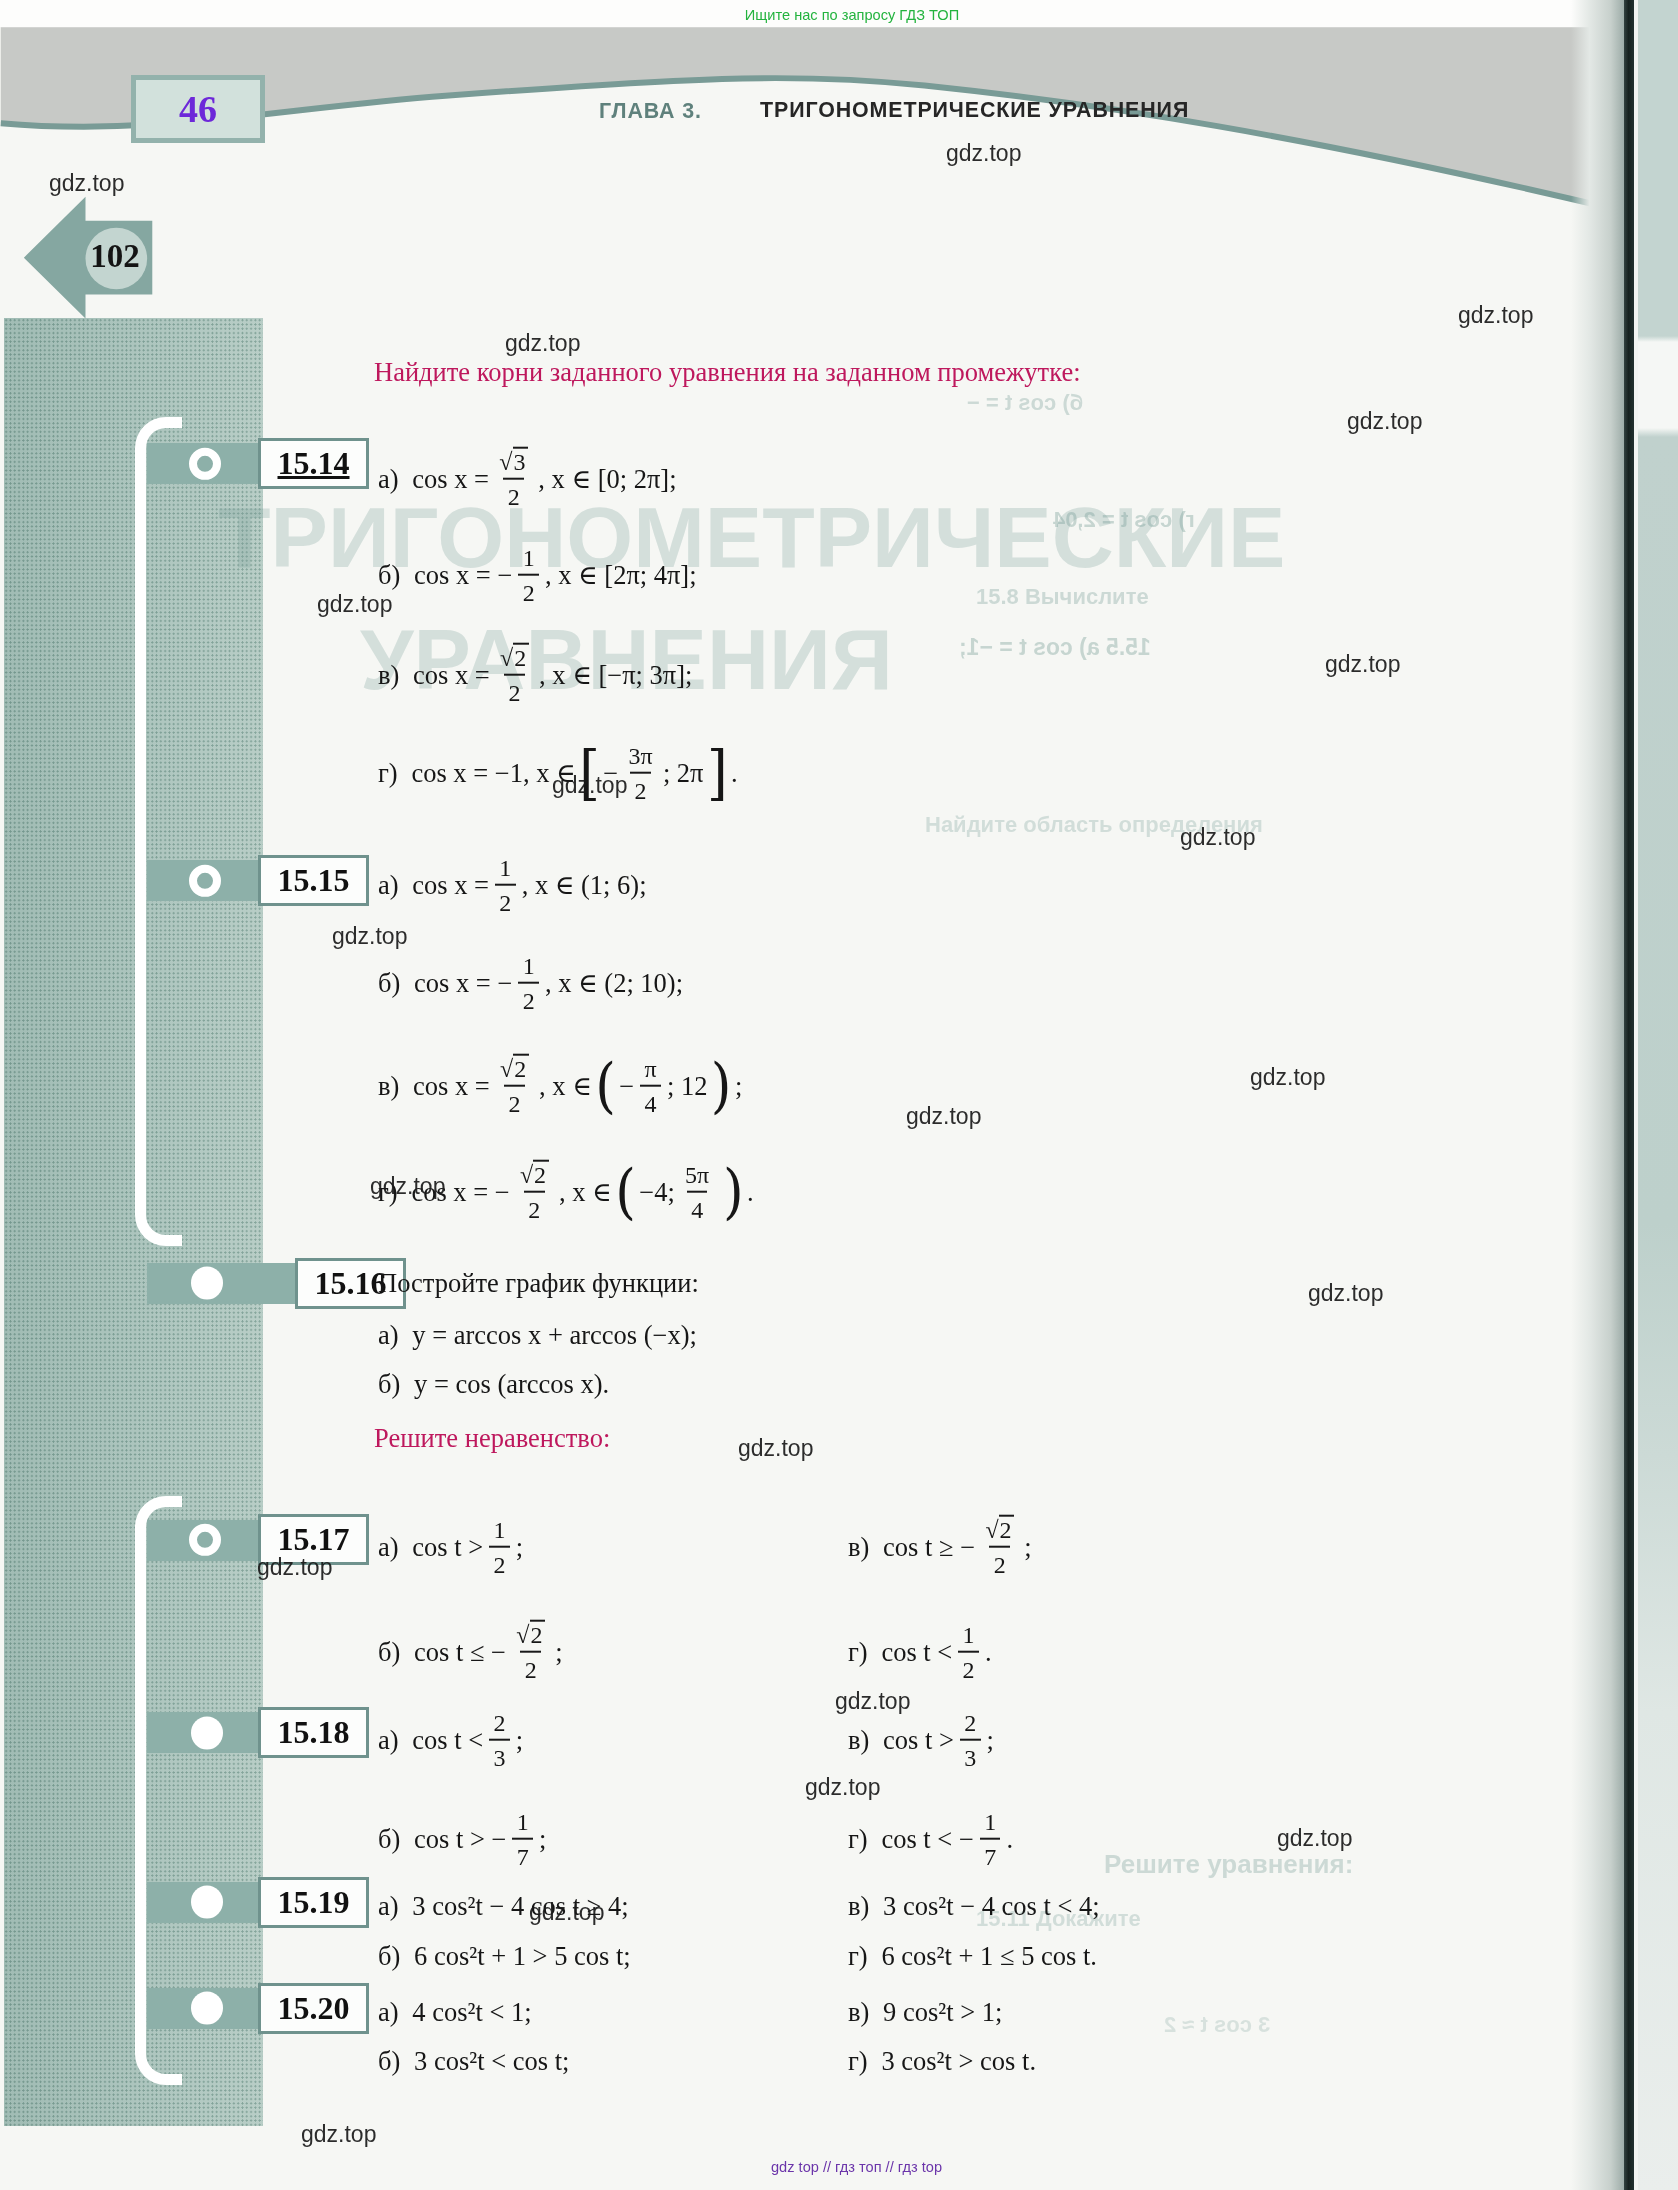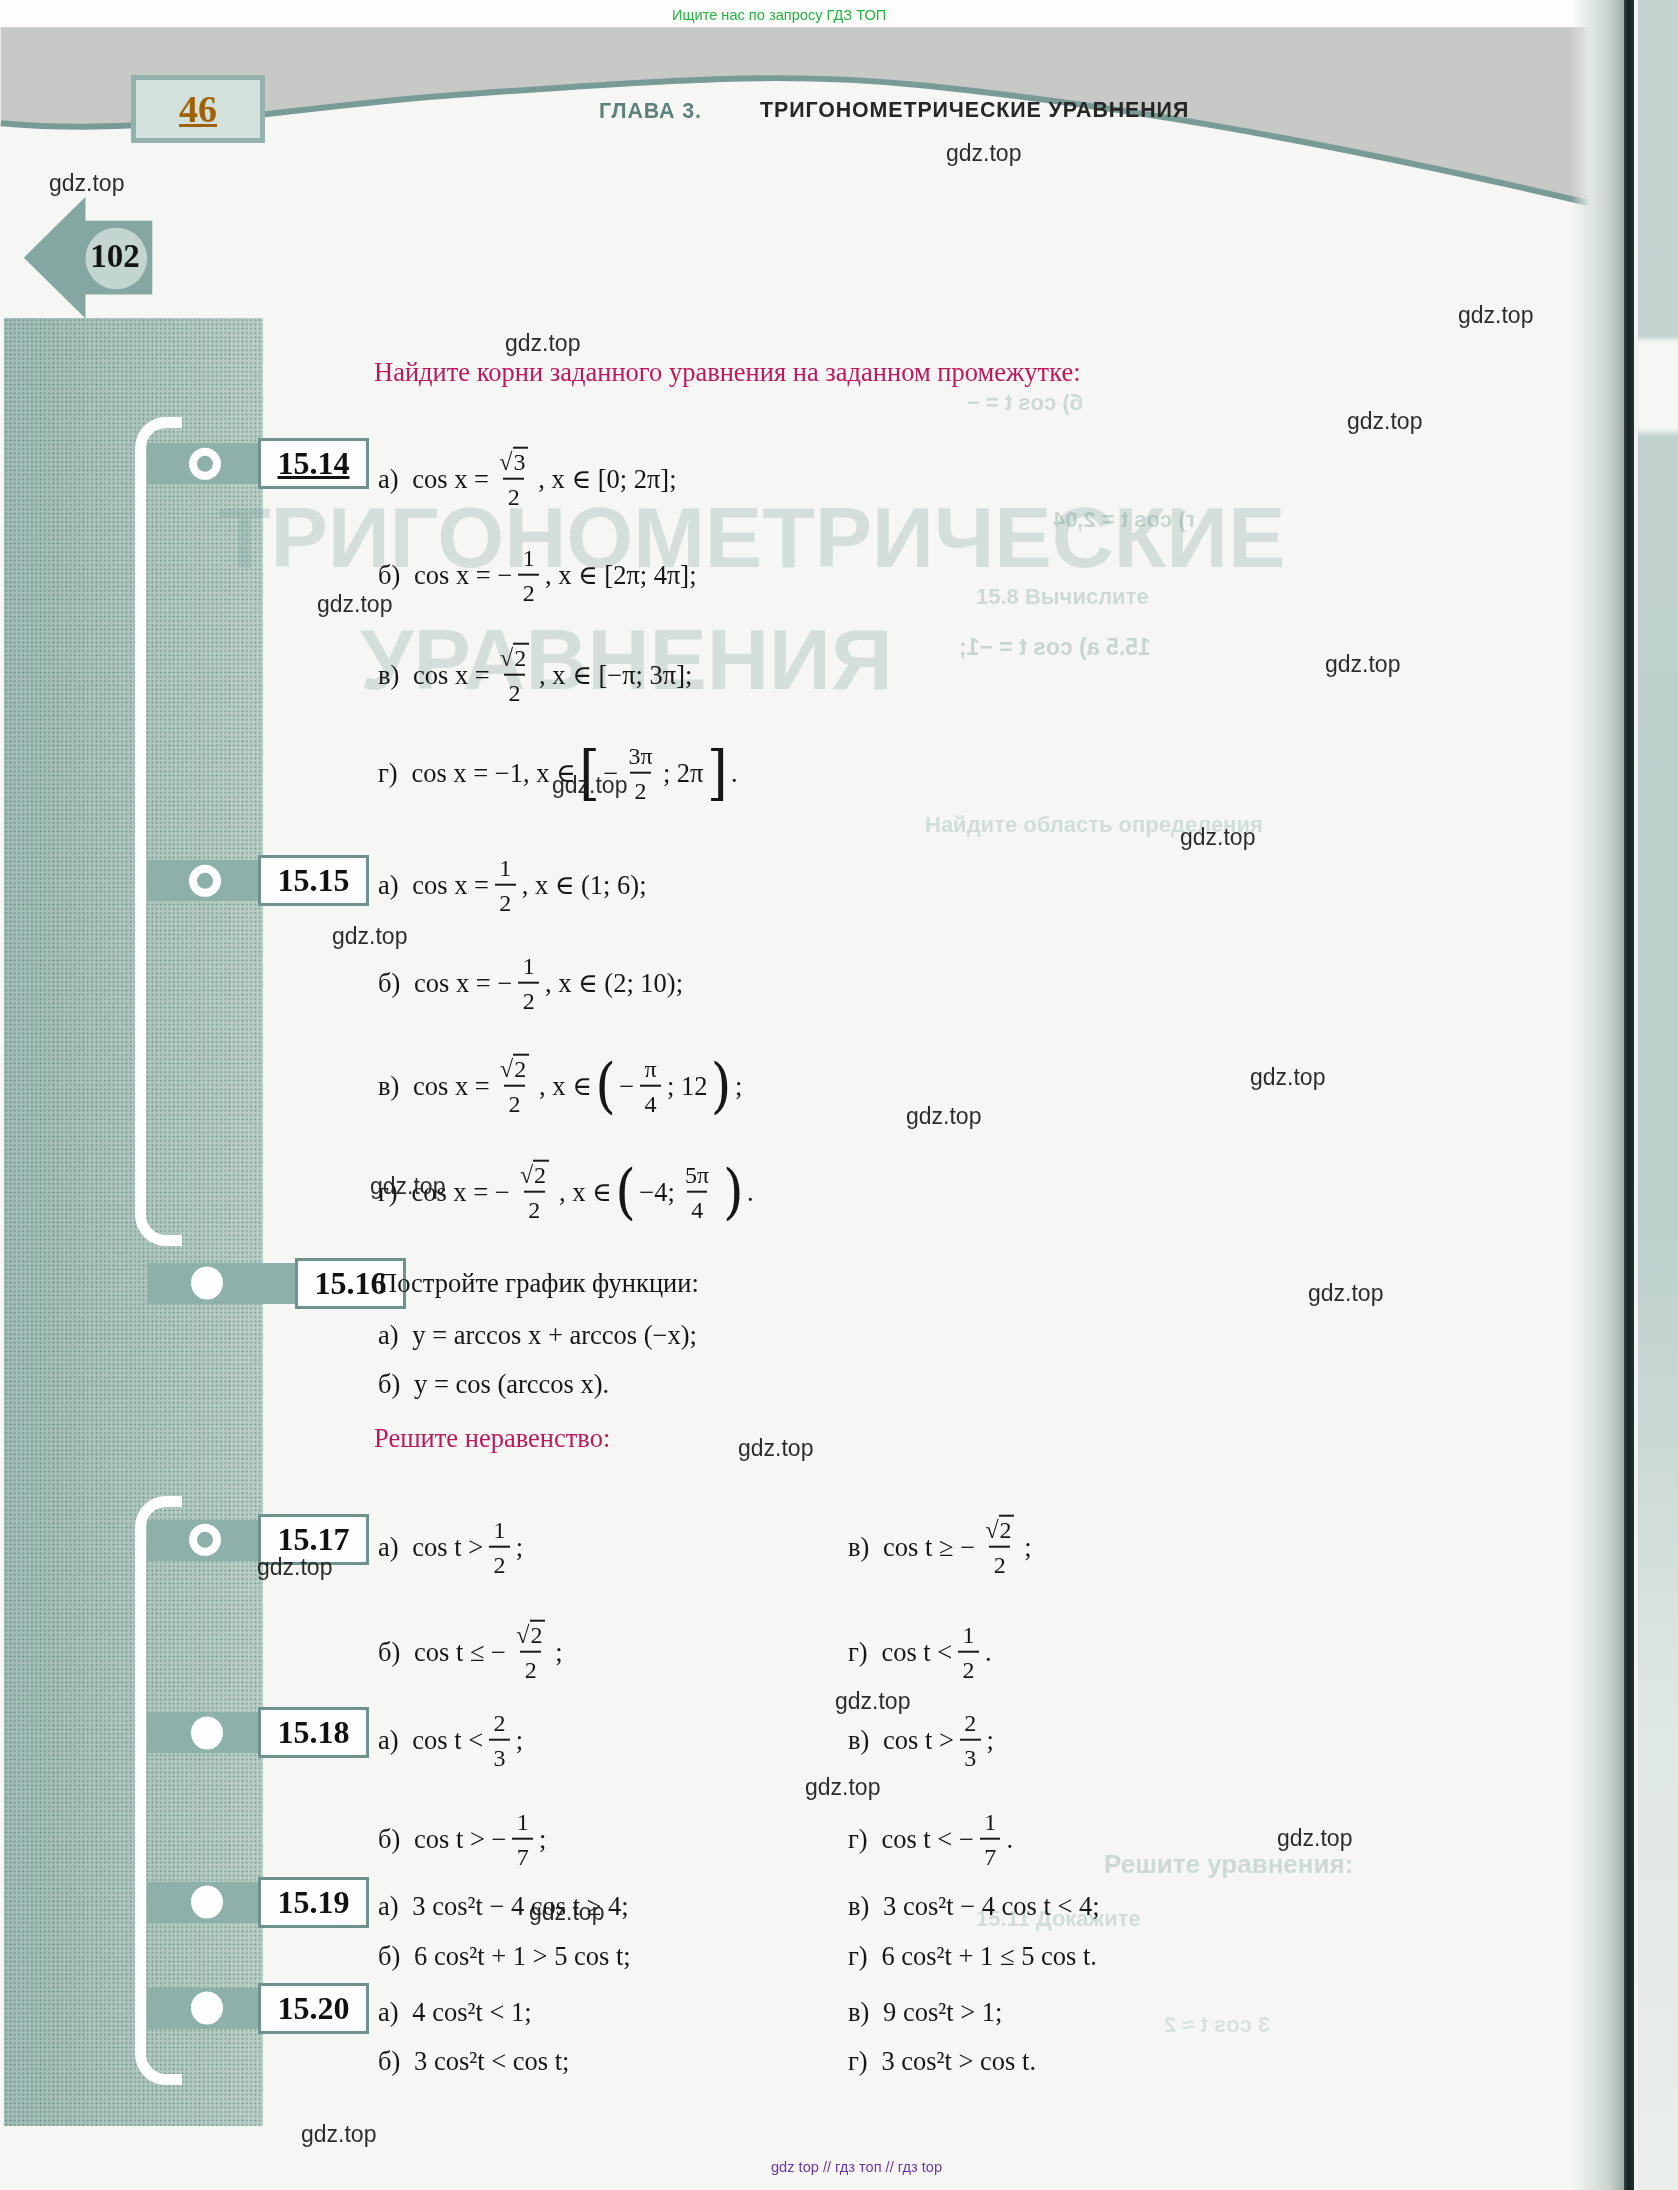--- a/index.html
+++ b/index.html
@@ -2,31 +2,31 @@
 <html style="font-size:13.7px"><head>
 <meta charset="utf-8">
 <style>
   html,body{margin:0;padding:0;background:#888;}
   .page{position:relative;width:1679px;height:2191px;overflow:hidden;
         background:#f6f7f4;font-family:"Liberation Sans",sans-serif;}
   .abs{position:absolute;}
 
   
   .topstrip{left:0;top:0;width:1679px;height:27px;background:#fdfdfc;z-index:2;}
-  .toplink{left:672px;top:6.8px;width:360px;font:14.6px "Liberation Sans",sans-serif;
+  .toplink{left:672px;top:6.8px;width:360px;text-align:center;font:14.6px "Liberation Sans",sans-serif;
            color:#23b33e;z-index:6;}
 
   
   .bandsvg{left:0;top:0;z-index:1;}
 
   
   .pgnum{left:131px;top:75px;width:134px;height:68px;box-sizing:border-box;
          background:#d2e1dc;border:5.1px solid #93b2ac;z-index:3;
-         font:bold 38px "Liberation Serif",serif;color:#a16207;
-         display:flex;align-items:center;justify-content:center;text-decoration:underline;}
+         font:bold 38px "Liberation Serif",serif;color:#6d28d9;
+         display:flex;align-items:center;justify-content:center;}
   .chlabel{left:599px;top:99px;font:bold 21.4px "Liberation Sans",sans-serif;color:#5f817c;z-index:3;letter-spacing:0.9px;}
   .chtitle{left:760px;top:98px;font:bold 21.4px "Liberation Sans",sans-serif;color:#262626;z-index:3;letter-spacing:0.9px;}
 
   
   .panel{left:4.3px;top:318px;width:259px;height:1808px;z-index:1;
          background-color:#d2e0dc;
          background-image:linear-gradient(90deg,#c3d6d1 0%,#d7e4e0 70%,#e0eae6 100%),
                           radial-gradient(#b8cdc8 0.9px,transparent 1.1px);
          background-blend-mode:multiply;background-size:100% 100%,4.3px 4.3px;}
 

